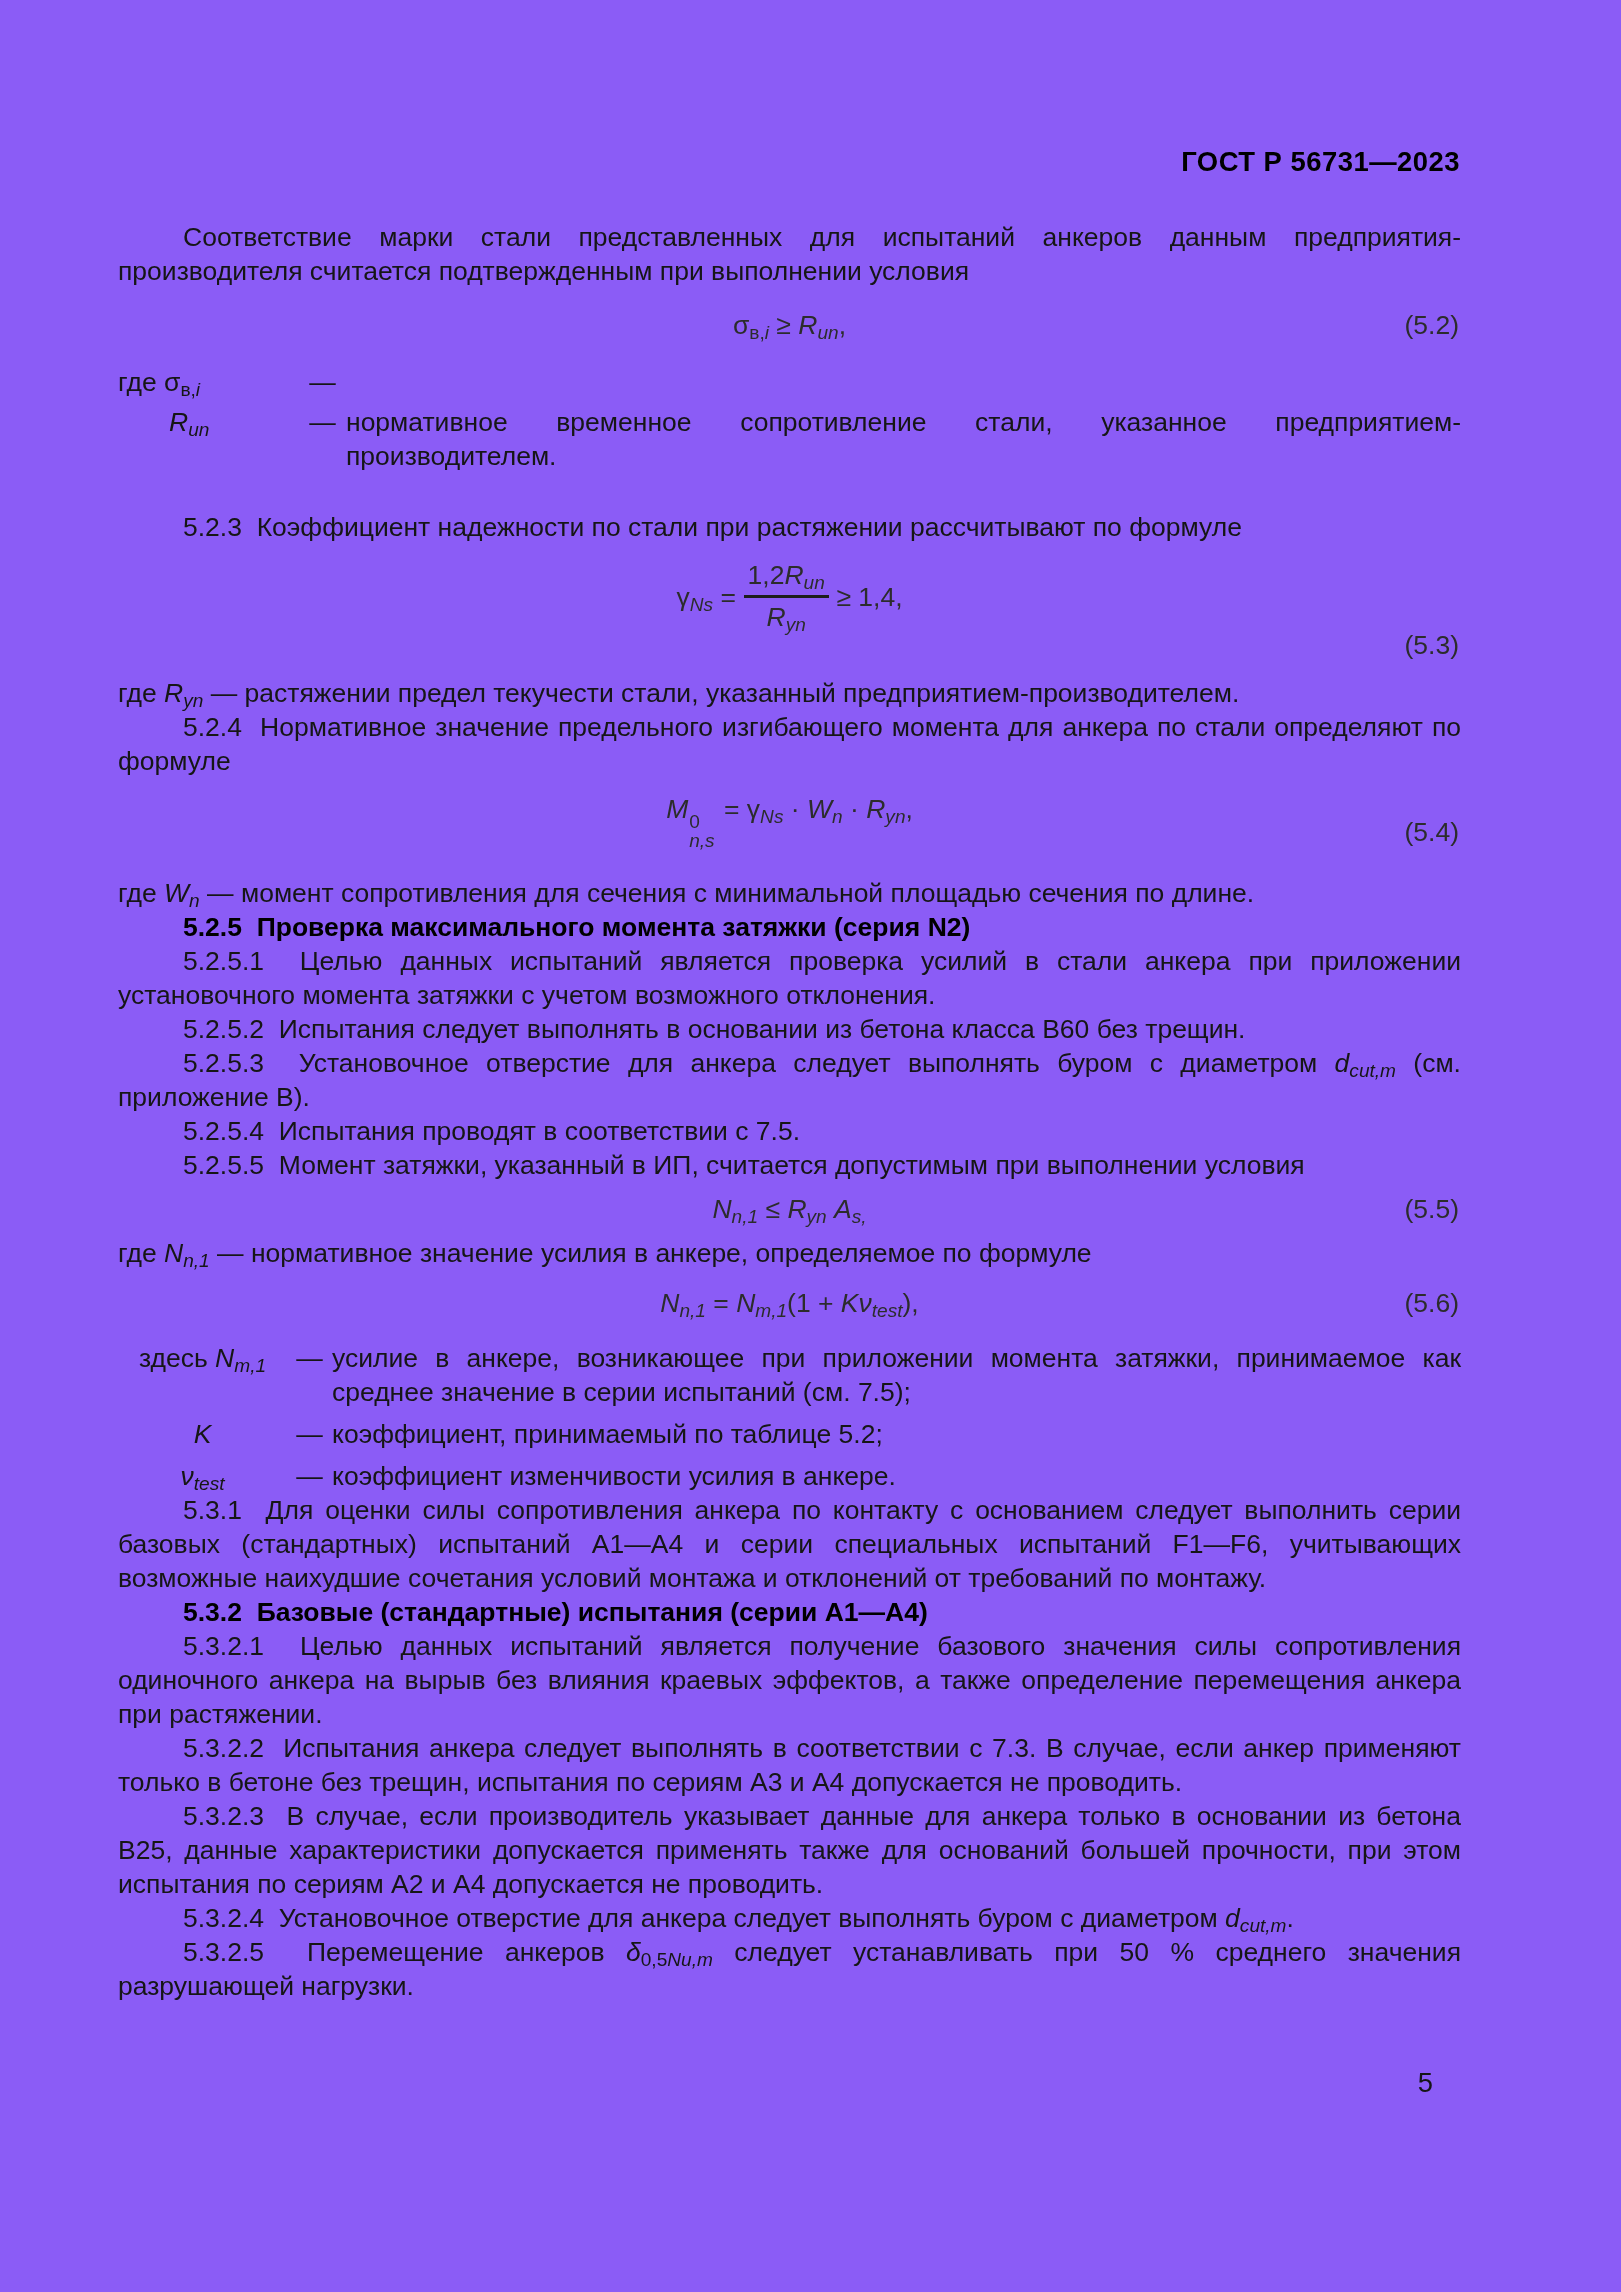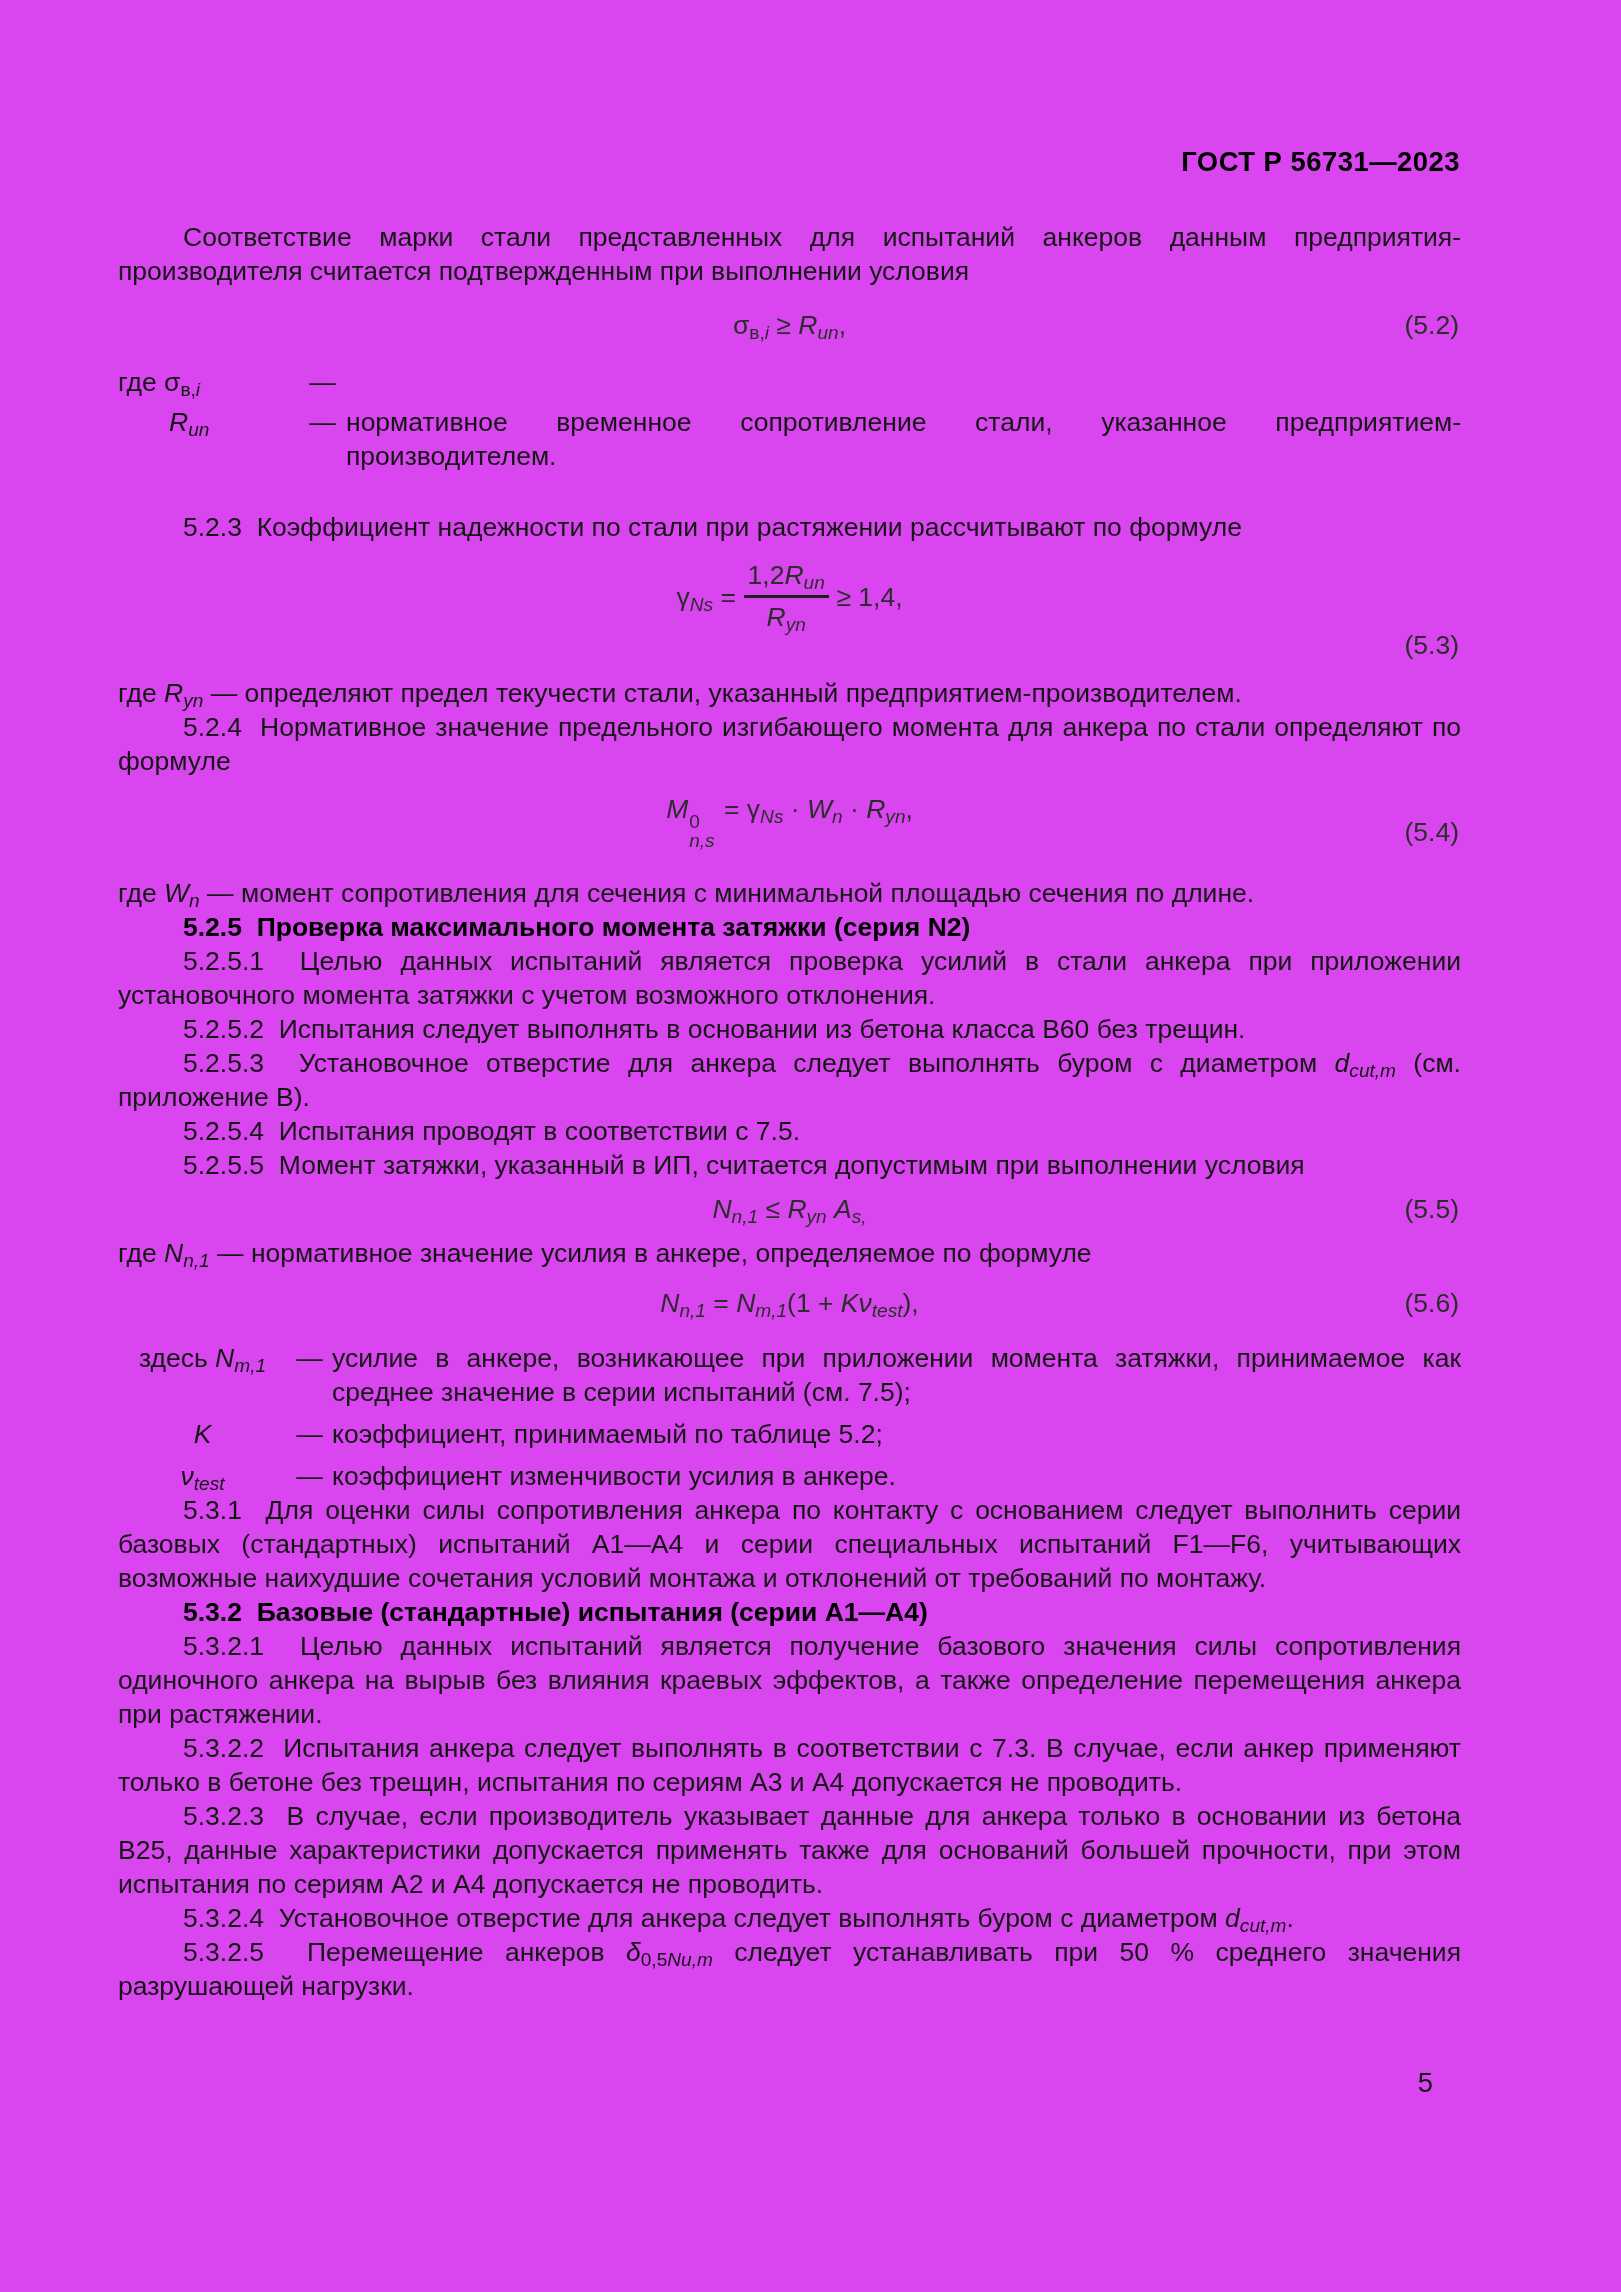--- a/index.html
+++ b/index.html
@@ -1,20 +1,20 @@
 <!DOCTYPE html>
 <html lang="ru"><head>
 <meta charset="utf-8">
 <style>
   html,body { margin:0; padding:0; background:#8a8a8a; }
   .page {
     position:relative;
     width:1621px; height:2293px;
     margin:0 auto;
-    background:#d946ef;
+    background:#8b5cf6;
     font-family:"Liberation Sans","DejaVu Sans",sans-serif;
     font-size:26.5px; line-height:34px;
     color:#161616;
     overflow:hidden;
   }
   .doc-header {
     position:absolute; top:145px; right:161px;
     font-weight:bold; font-size:27.4px; color:#000;
     letter-spacing:0.5px;
   }
@@ -101,21 +101,21 @@
           <span data-name="formula-lhs"><span>γ</span><span class="it sb">Ns</span><span> = </span></span>
           <span class="frac" data-name="fraction">
             <span class="fnm" data-name="fraction-numerator"><span>1,2</span><span class="it">R</span><span class="it sb">un</span></span>
             <span class="fbar" data-name="fraction-bar"></span>
             <span class="fdn" data-name="fraction-denominator"><span class="it">R</span><span class="it sb">yn</span></span>
           </span>
           <span data-name="formula-rhs"><span> ≥ 1,4,</span></span>
         </div>
         <span class="fnum" data-name="formula-number">(5.3)</span>
       </div>
-      <div class="para" data-name="block-defrow-ryn"><span>где </span><span class="it">R</span><span class="it sb">yn</span><span> — </span><span>определяют предел текучести стали, указанный предприятием-производителем.</span></div>
+      <div class="para" data-name="block-defrow-ryn"><span>где </span><span class="it">R</span><span class="it sb">yn</span><span> — </span><span>растяжении предел текучести стали, указанный предприятием-производителем.</span></div>
       <div class="para indent" data-name="block-para-5-2-4"><span>5.2.4&nbsp; Нормативное значение предельного изгибающего момента для анкера по стали определяют по формуле</span></div>
       <div class="formula" data-name="block-formula-5-4"><span class="fbody" data-name="formula-expression"><span class="it">M</span><span class="stack" data-name="sup-sub-stack">
             <span class="st-sup">0</span>
             <span class="st-sub it">n,s</span>
           </span><span> = </span><span>γ</span><span class="it sb">Ns</span><span> · </span><span class="it">W</span><span class="it sb">n</span><span> · </span><span class="it">R</span><span class="it sb">yn</span><span>,</span></span><span class="fnum" data-name="formula-number">(5.4)</span></div>
       <div class="para" data-name="block-defrow-wn"><span>где </span><span class="it">W</span><span class="it sb">n</span><span> — </span><span>момент сопротивления для сечения с минимальной площадью сечения по длине.</span></div>
       <div class="para head indent" data-name="block-head-5-2-5"><span>5.2.5&nbsp; Проверка максимального момента затяжки (серия N2)</span></div>
       <div class="para indent" data-name="block-para-5-2-5-1"><span>5.2.5.1&nbsp; Целью данных испытаний является проверка усилий в стали анкера при приложении установочного момента затяжки с учетом возможного отклонения.</span></div>
       <div class="para indent" data-name="block-para-5-2-5-2"><span>5.2.5.2&nbsp; Испытания следует выполнять в основании из бетона класса В60 без трещин.</span></div>
       <div class="para indent" data-name="block-para-5-2-5-3"><span>5.2.5.3&nbsp; Установочное отверстие для анкера следует выполнять буром с диаметром </span><span class="it">d</span><span class="it sb">cut,m</span><span> (см. приложение В).</span></div>

